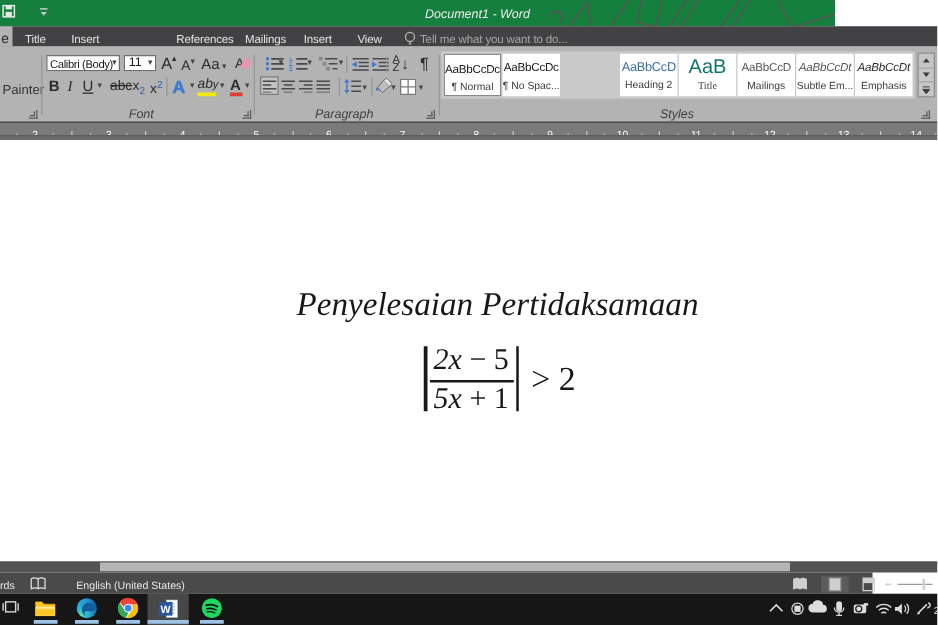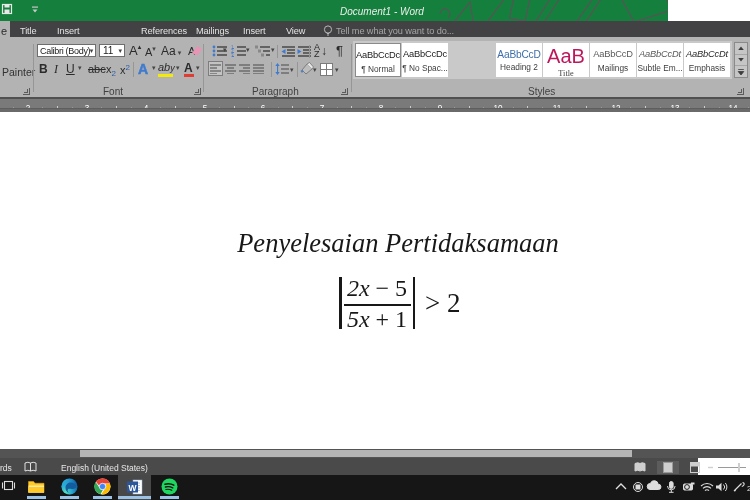--- a/index.html
+++ b/index.html
@@ -14,21 +14,21 @@
   #ribbon { left:0; top:40px; width:750px; height:57px; background:#b3b3b3; }
   #ribbonline { left:0; top:97px; width:750px; height:2px; background:#505050; }
   #ruler { left:0; top:99px; width:750px; height:9px; background:#7a7a7a; }
   #ruler2 { left:0; top:108px; width:750px; height:4px; background:#6a6a6a; border-top:1px solid #5e5e5e; }
   #doc { left:0; top:112px; width:750px; height:436px; background:#ffffff; }
   #hscroll { left:0; top:449px; width:750px; height:9px; background:#545454; }
   #statusbar { left:0; top:458px; width:698px; height:17px; background:#4a4a4a; }
   #taskbar { left:0; top:475px; width:750px; height:25px; background:#161616; }
   .tabtxt { position:absolute; top:5px; font-size:9.2px; color:#e4e4e4; letter-spacing:-0.1px; }
   .vline { position:absolute; top:4px; width:1px; height:48px; background:#969696; }
-  .grplabel { position:absolute; top:46px; font-size:10px; color:#404040; }
+  .grplabel { position:absolute; top:46px; font-size:10px; color:#404040;font-style:italic; }
   .launcher { position:absolute; top:48px; width:7px; height:7px; border-right:1px solid #5a5a5a; border-bottom:1px solid #5a5a5a; }
   .launcher:after { content:""; position:absolute; right:1px; bottom:1px; width:3px; height:3px; border-right:1px solid #5a5a5a; border-bottom:1px solid #5a5a5a; }
   .stylebox { position:absolute; top:3px; width:46px; height:34px; background:#ffffff; text-align:center; }
   .stylebox .prev { display:block; margin-top:6px; font-size:9.3px; letter-spacing:-0.2px; white-space:nowrap; overflow:hidden; }
   .stylebox .name { display:block; margin-top:4px; font-size:8.3px; color:#3d3d3d; white-space:nowrap; overflow:hidden; }
 </style>
 </head>
 <body>
 <div id="app">
   <div class="abs" id="titlebar">
@@ -227,21 +227,21 @@
       </div>
     <div class="stylebox" style="left:402px;">
         <span class="prev" style="color:#1a1a1a;">AaBbCcDc</span>
         <span class="name">¶ No Spac...</span>
       </div>
     <div class="stylebox" style="left:496px;">
         <span class="prev" style="color:#3e6fa8;font-size:10.2px;margin-top:5.5px;">AaBbCcD</span>
         <span class="name" style="margin-top:2px;">Heading 2</span>
       </div>
     <div class="stylebox" style="left:543px;">
-        <span class="prev" style="color:#be185d;font-size:20px;margin-top:2px;letter-spacing:0;">AaB</span>
+        <span class="prev" style="color:#0f766e;font-size:16px;margin-top:2px;letter-spacing:0;">AaB</span>
         <span class="name" style="margin-top:1px;font-family:Liberation Serif, serif;">Title</span>
       </div>
     <div class="stylebox" style="left:590px;">
         <span class="prev" style="color:#5a5a5a;font-size:9.3px;">AaBbCcD</span>
         <span class="name">Mailings</span>
       </div>
     <div class="stylebox" style="left:637px;">
         <span class="prev" style="color:#5a5a5a;font-style:italic;">AaBbCcDt</span>
         <span class="name">Subtle Em...</span>
       </div>

